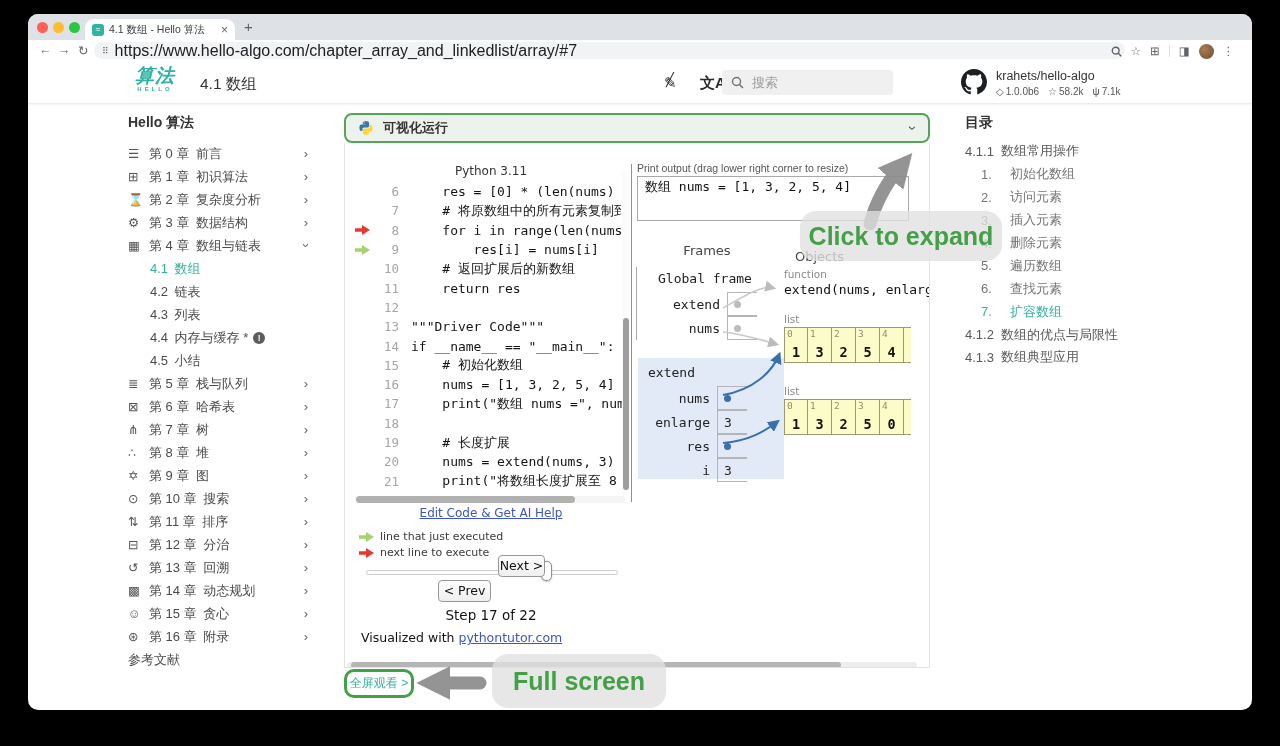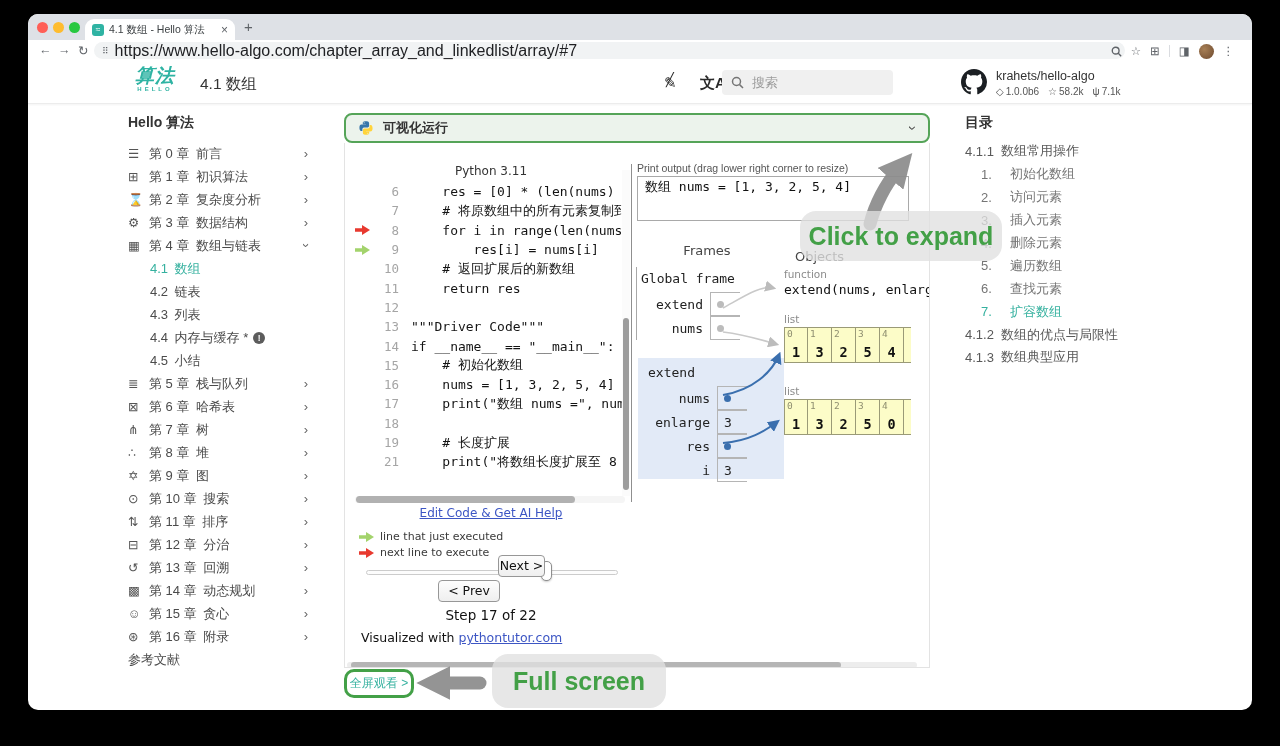--- a/index.html
+++ b/index.html
@@ -75,32 +75,32 @@
   .vthumb{left:278px;top:175px;width:6px;height:172px;background:#9d9d9d;border-radius:3px}
   .code-edge{left:286px;top:21px;width:1px;height:338px;background:#8f8f8f}
   .htrack{left:10px;top:353px;width:270px;height:7px;background:#f5f5f5;border-radius:4px}
   .hthumb{left:11px;top:353px;width:219px;height:7px;background:#b1b1b1;border-radius:4px}
   #editlink{left:0;top:363px;width:292px;text-align:center;font-size:12px;color:#3d56c4;text-decoration:underline;font-family:"DejaVu Sans",sans-serif;cursor:pointer}
   .leg{left:14px;display:flex;align-items:center;gap:6px;font-size:11px;color:#3a3a3a;font-family:"DejaVu Sans",sans-serif}
   #leg1{top:387px}#leg2{top:403px}
   .sl-track{left:21px;top:427px;width:252px;height:5px;background:#fcfcfc;border:1px solid #ccc;border-radius:3px}
   .sl-thumb{left:196px;top:418px;width:11px;height:20px;background:#fff;border:1px solid #8e8e8e;border-radius:5px;box-shadow:0 1px 2px rgba(0,0,0,.2);cursor:pointer}
   .ptbtn{height:22px;font-size:12.5px;font-family:"DejaVu Sans",sans-serif;background:linear-gradient(#fdfdfd,#efefef);border:1px solid #979797;border-radius:4px;color:#111;text-align:center;line-height:19px;cursor:pointer}
-  #prevbtn{left:93px;top:437px;width:62px}
+  #prevbtn{left:93px;top:437px;width:53px}
   #nextbtn{left:153px;top:412px;width:47px}
   #step{left:0;top:464px;width:292px;text-align:center;font-size:13.5px;color:#111;font-family:"DejaVu Sans",sans-serif}
   #credit{left:16px;top:487px;font-size:12.5px;color:#111;font-family:"DejaVu Sans",sans-serif}
   #credit a{color:#3d56c4;text-decoration:underline;cursor:pointer}
   #outlabel{left:292px;top:19px;font-size:10.5px;color:#555;font-family:Liberation Sans, sans-serif}
   #outbox{left:292px;top:33px;width:272px;height:45px;border:1px solid #a9a9a9}
   #outtext{margin:1px 7px;font-size:13px;font-family:"DejaVu Sans Mono",monospace;color:#111}
   #framesHdr{left:312px;top:100px;width:100px;text-align:center;font-size:13px;color:#454545;font-family:"DejaVu Sans",sans-serif}
   #objectsHdr{left:450px;top:106px;font-size:13px;color:#454545;font-family:"DejaVu Sans",sans-serif}
   .frame{font-family:"DejaVu Sans Mono",monospace}
-  #gframe{left:291px;top:124px;width:150px;border-left:1px solid #a8a8a8;padding-left:4px}
+  #gframe{left:291px;top:124px;width:150px;border-left:1px solid #a8a8a8;padding-left:21px}
   #eframe{left:293px;top:215px;width:146px;height:121px;background:#e2eaf7;padding:3px 0 0 10px}
   .f-title{font-size:13px;color:#222;height:25px;line-height:24px}
   .f-row{display:flex;align-items:center;height:24px;width:99px}
   .f-name{flex:1;text-align:right;font-size:13px;color:#222;padding-right:7px}
   .f-val{width:30px;height:24px;border:1px solid #b5b5b5;border-right:none;display:flex;align-items:center;padding-left:6px;font-size:13px;color:#222;flex:none}
   .dot{width:7px;height:7px;border-radius:50%}
   .dot.gy{background:#bcbcbc}.dot.bl{background:#3a6fae}
   .objlbl{font-size:10.5px;color:#8b8b8b;font-family:"DejaVu Sans",sans-serif;margin-bottom:2px}
   #funcobj{left:439px;top:125px;width:150px}
   .obj-sig{font-size:13px;font-family:"DejaVu Sans Mono",monospace;color:#111;white-space:nowrap}
@@ -378,20 +378,21 @@
             <div class="cl"><span class="mk"></span><span class="ln">10</span><span class="ct">    # 返回扩展后的新数组</span></div>
             <div class="cl"><span class="mk"></span><span class="ln">11</span><span class="ct">    return res</span></div>
             <div class="cl"><span class="mk"></span><span class="ln">12</span><span class="ct"></span></div>
             <div class="cl"><span class="mk"></span><span class="ln">13</span><span class="ct">"""Driver Code"""</span></div>
             <div class="cl"><span class="mk"></span><span class="ln">14</span><span class="ct">if __name__ == "__main__":</span></div>
             <div class="cl"><span class="mk"></span><span class="ln">15</span><span class="ct">    # 初始化数组</span></div>
             <div class="cl"><span class="mk"></span><span class="ln">16</span><span class="ct">    nums = [1, 3, 2, 5, 4]</span></div>
             <div class="cl"><span class="mk"></span><span class="ln">17</span><span class="ct">    print("数组 nums =", num</span></div>
             <div class="cl"><span class="mk"></span><span class="ln">18</span><span class="ct"></span></div>
             <div class="cl"><span class="mk"></span><span class="ln">19</span><span class="ct">    # 长度扩展</span></div>
+            <div class="cl"><span class="mk"></span><span class="ln">20</span><span class="ct">    nums = extend(nums, 3)</span></div>
             <div class="cl"><span class="mk"></span><span class="ln">21</span><span class="ct">    print("将数组长度扩展至 8</span></div>
           </div>
         <div class="pb vtrack"></div>
         <div class="pb vthumb"></div>
         <div class="pb code-edge"></div>
         <div class="pb htrack"></div>
         <div class="pb hthumb"></div>
         <div class="pb" id="editlink">Edit Code &amp; Get AI Help</div>
         <div class="pb leg" id="leg1">
           <svg width="15" height="10" viewBox="0 0 15 10">

